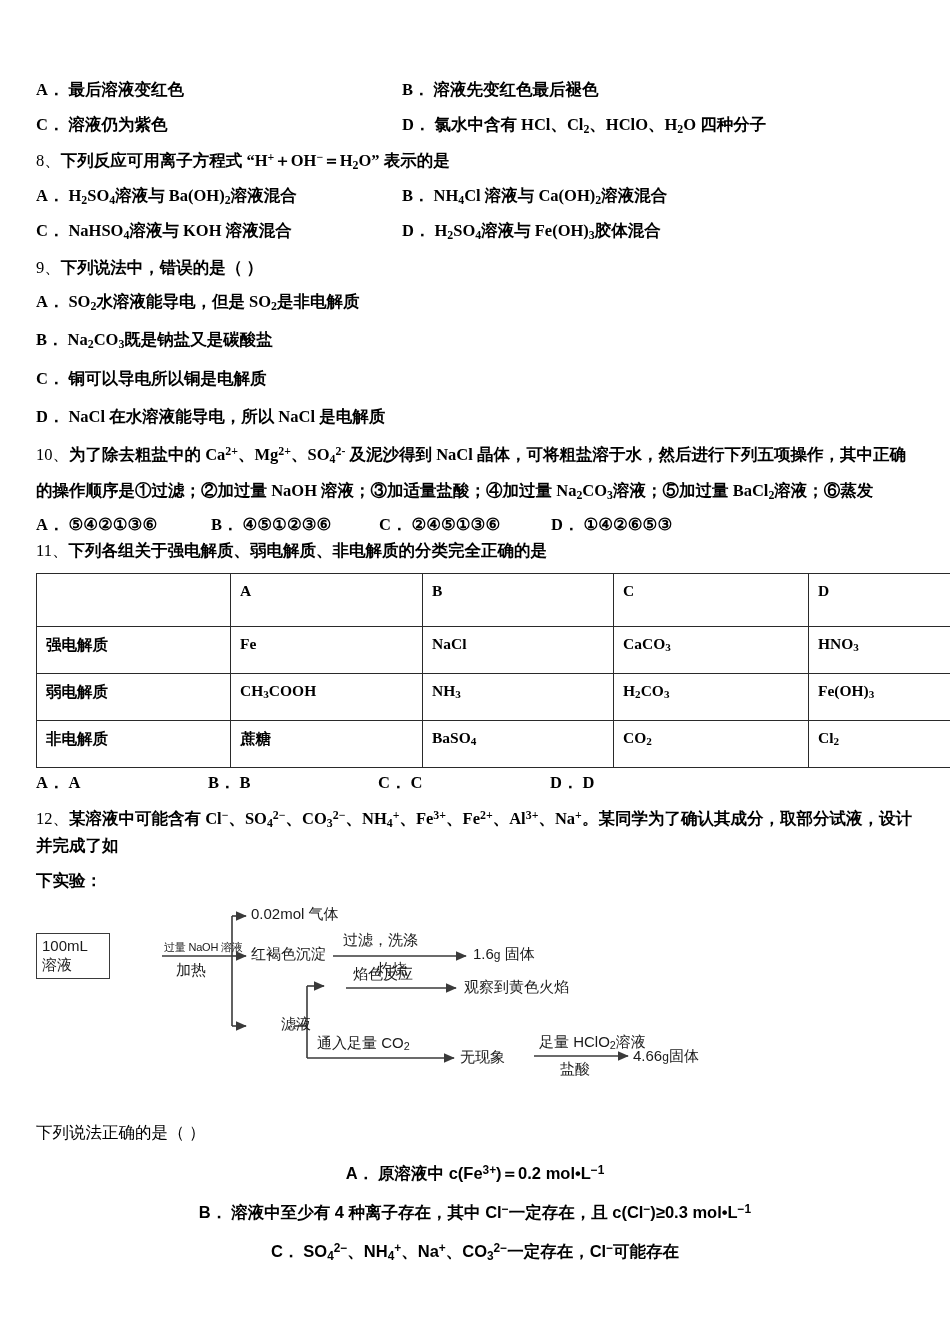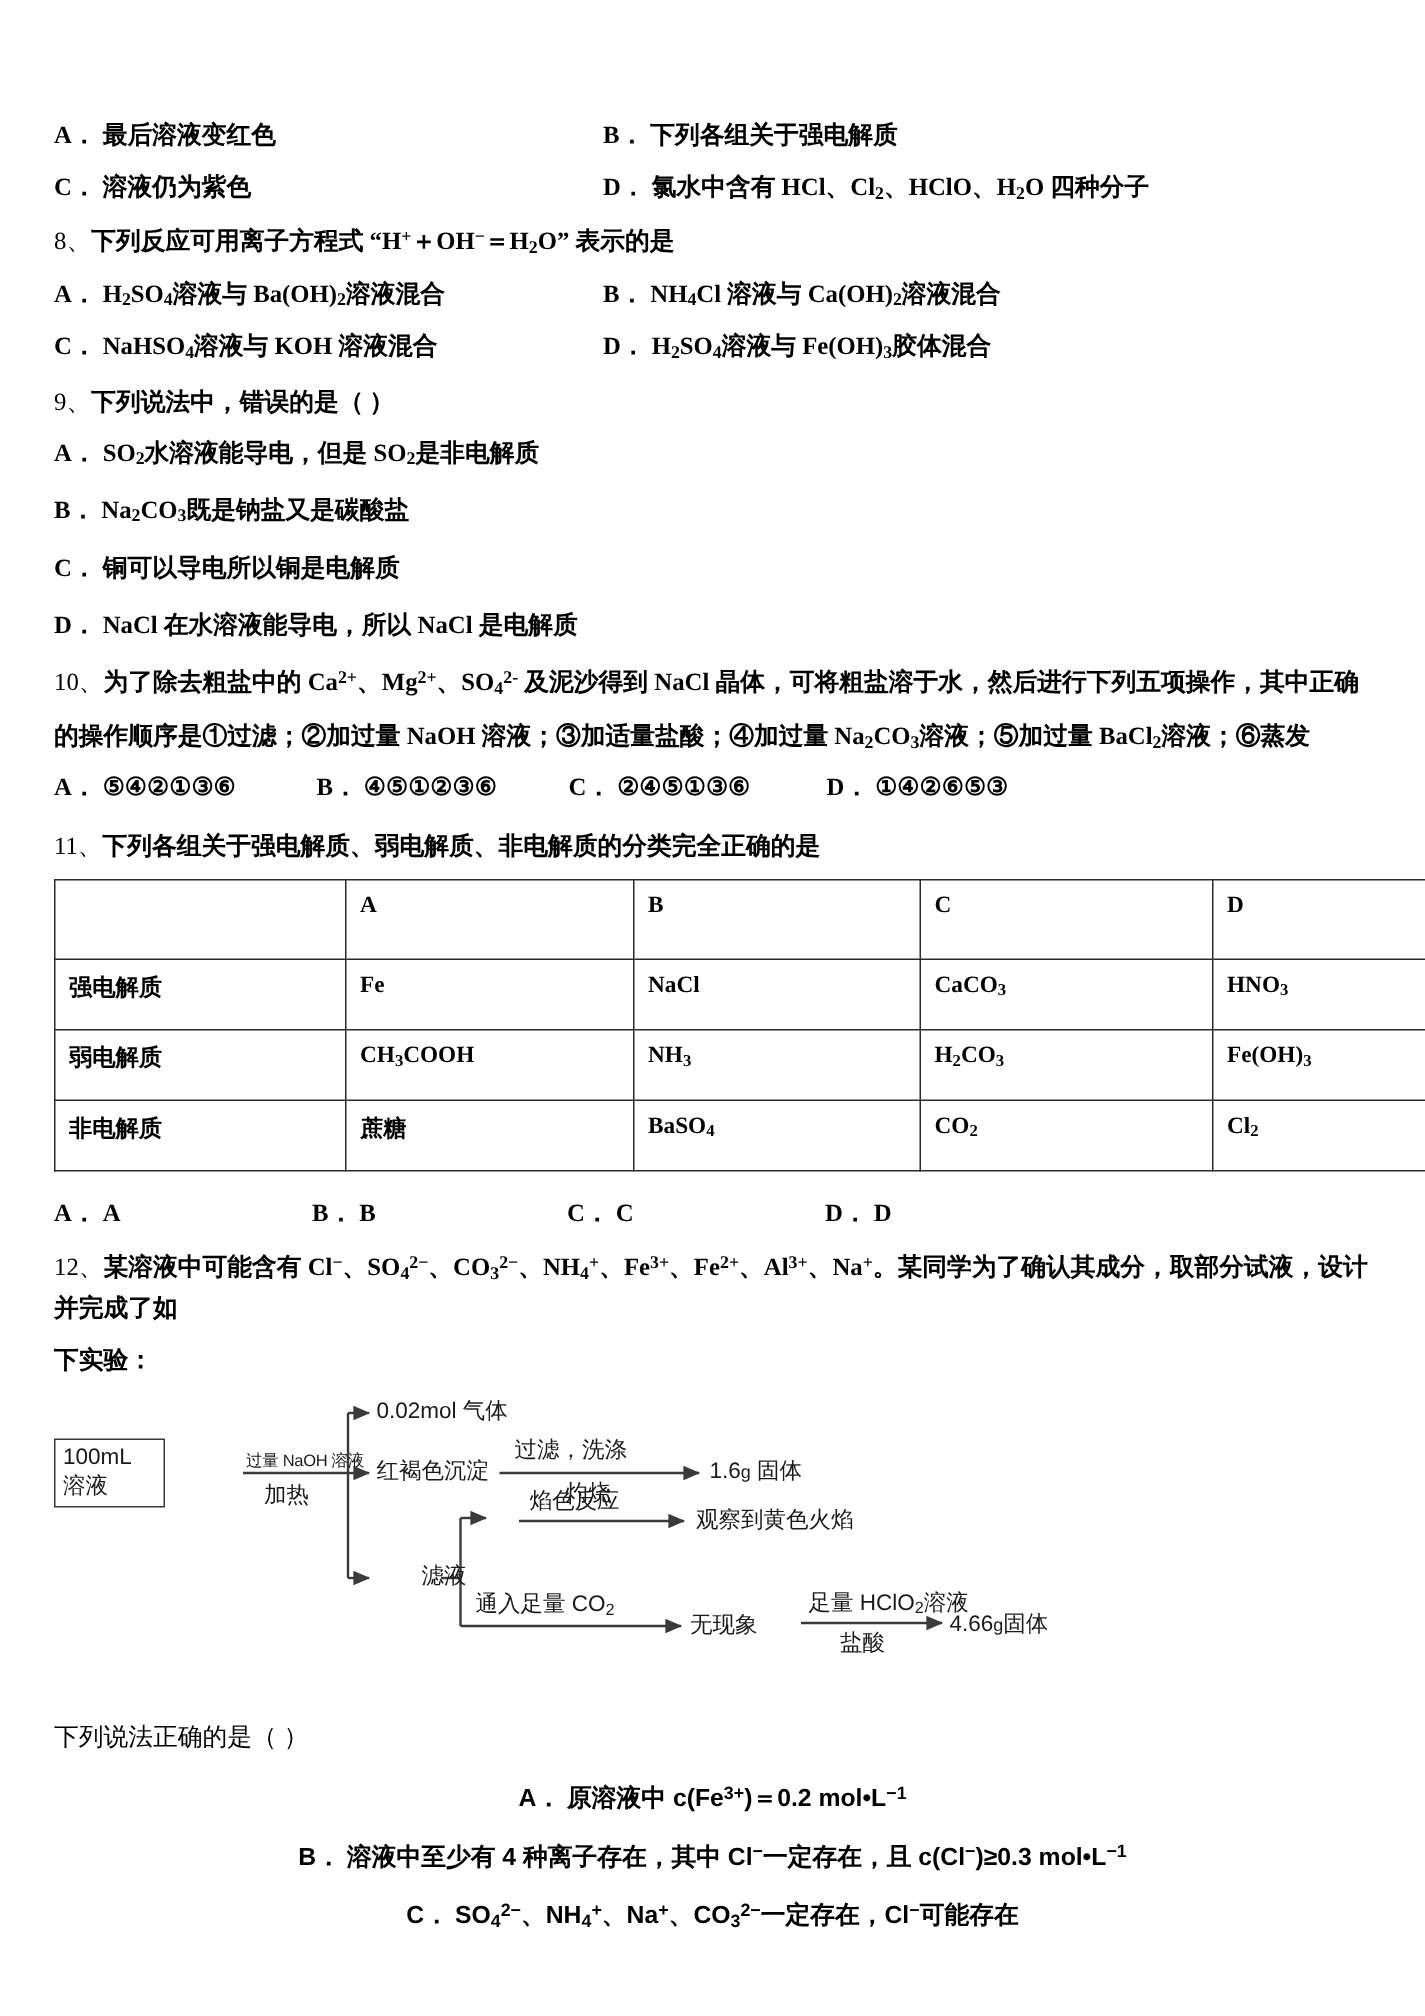--- a/index.html
+++ b/index.html
@@ -59,21 +59,21 @@
   }
 
   sub { font-size: 0.72em; vertical-align: -0.22em; }
   sup { font-size: 0.72em; vertical-align: 0.42em; }
 
   
   .ans4 {
     display: flex;
     font-size: 16.5px;
     font-weight: bold;
-    margin: 0 0 15px 0;
+    margin: 0 0 2px 0;
   }
   .ans4 > span { display: block; }
   .a4-1 { width: 175px; }
   .a4-2 { width: 168px; }
   .a4-3 { width: 172px; }
 
   
   table.cls {
     border-collapse: collapse;
     width: 858px;
@@ -92,21 +92,21 @@
   td.c1 { width: 173px; }
   td.c2 { width: 172px; }
   td.c3 { width: 176px; }
   td.c4 { width: 162px; }
   tr.hdr td { height: 34px; }
 
   .ansabcd {
     display: flex;
     font-size: 16.5px;
     font-weight: bold;
-    margin: 17px 0 12px 0;
+    margin: 4px 0 12px 0;
   }
   .ansabcd > span { display: block; }
   .ab-1 { width: 172px; }
   .ab-2 { width: 170px; }
   .ab-3 { width: 172px; }
 
   
   .flow-wrap {
     position: relative;
     width: 878px;
@@ -152,21 +152,21 @@
 <body>
 
 <div class="page">
 <div class="content">
 
   <div class="optrow">
     <div class="col col-a">
       <span class="lbl">A．</span><span>最后溶液变红色</span>
     </div>
     <div class="col col-b">
-      <span class="lbl">B．</span><span>下列各组关于强电解质</span>
+      <span class="lbl">B．</span><span>溶液先变红色最后褪色</span>
     </div>
   </div>
 
   <div class="optrow">
     <div class="col col-a">
       <span class="lbl">C．</span><span>溶液仍为紫色</span>
     </div>
     <div class="col col-b">
       <span class="lbl">D．</span><span>氯水中含有 HCl、Cl</span><sub>2</sub><span>、HClO、H</span><sub>2</sub><span>O 四种分子</span>
     </div>

